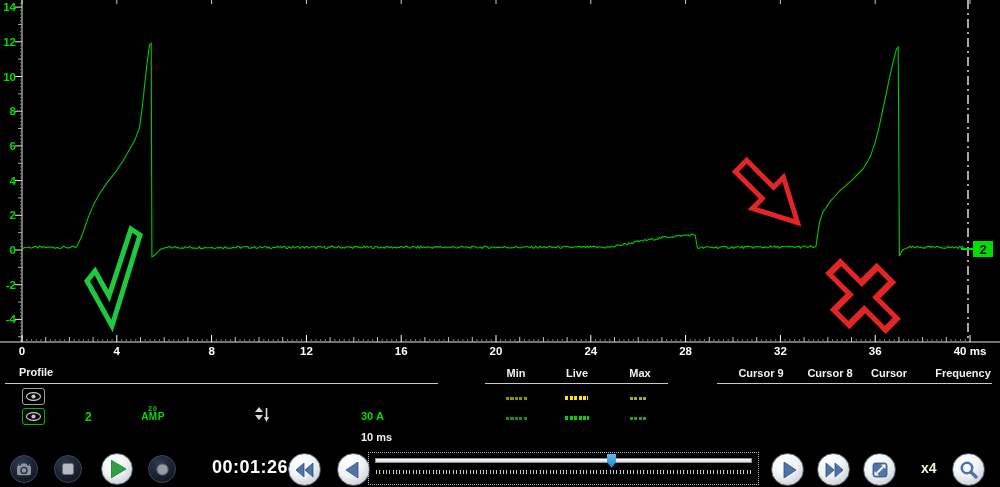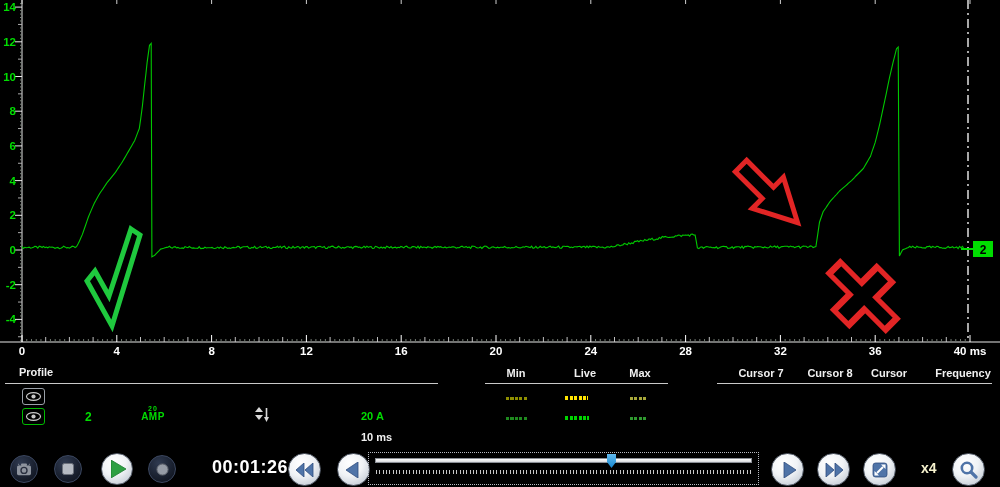--- a/index.html
+++ b/index.html
@@ -406,23 +406,23 @@
 
   
   <div>
     <span class="lbl" style="left:19px;top:366px;">Profile</span>
 
     <div class="sep" style="left:5px;width:433px;"></div>
     <div class="sep" style="left:485px;width:183px;"></div>
     <div class="sep" style="left:717px;width:275px;"></div>
 
     <span class="hdr" style="left:516px;">Min</span>
-    <span class="hdr" style="left:577px;margin-left:8px;">Live</span>
+    <span class="hdr" style="left:577px;">Live</span>
     <span class="hdr" style="left:640px;">Max</span>
-    <span class="hdr" style="left:761px;">Cursor 7</span>
+    <span class="hdr" style="left:761px;">Cursor 9</span>
     <span class="hdr" style="left:830px;">Cursor 8</span>
     <span class="hdr" style="left:889px;">Cursor</span>
     <span class="hdr" style="left:963px;">Frequency</span>
 
     <div class="eye-box" style="top:388px;">
       <svg width="17" height="11" viewBox="0 0 17 11">
         <ellipse cx="8.5" cy="5.5" rx="7" ry="3.8" fill="none" stroke="#c8c8c8" stroke-width="1.2"></ellipse>
         <circle cx="8.5" cy="5.5" r="2.1" fill="#c8c8c8"></circle>
       </svg>
     </div>
@@ -442,21 +442,21 @@
       <span class="pamp">AMP</span>
     </div>
     <div style="position:absolute;left:254px;top:406px;">
       <svg width="16" height="17" viewBox="0 0 16 17">
         <polygon points="1,6 5,1 9,6" fill="#d8d8d8"></polygon>
         <polygon points="1,9 9,9 5,14" fill="#d8d8d8"></polygon>
         <line x1="12.5" y1="2" x2="12.5" y2="12" stroke="#d8d8d8" stroke-width="1.6"></line>
         <polygon points="10,11 15,11 12.5,16" fill="#d8d8d8"></polygon>
       </svg>
     </div>
-    <span class="lbl green-txt" style="left:361px;top:410px;">20 A</span>
+    <span class="lbl green-txt" style="left:361px;top:410px;">30 A</span>
     <div class="dash" id="d-r1-min" style="left: 506px; top: 417px; width: 21px; background: repeating-linear-gradient(90deg, rgb(31, 138, 31) 0px, rgb(31, 138, 31) 3px, transparent 3px, transparent 4.5px);"></div>
     <div class="dash" id="d-r1-live" style="left: 565px; top: 416px; width: 24px; height: 4px; background: repeating-linear-gradient(90deg, rgb(0, 212, 0) 0px, rgb(0, 212, 0) 3px, transparent 3px, transparent 4.5px);"></div>
     <div class="dash" id="d-r1-max" style="left: 630px; top: 417px; width: 18px; background: repeating-linear-gradient(90deg, rgb(47, 154, 47) 0px, rgb(47, 154, 47) 3px, transparent 3px, transparent 4.5px);"></div>
 
     <span class="lbl" style="left:361px;top:431px;">10 ms</span>
   </div>
 
   
   <div>
 

